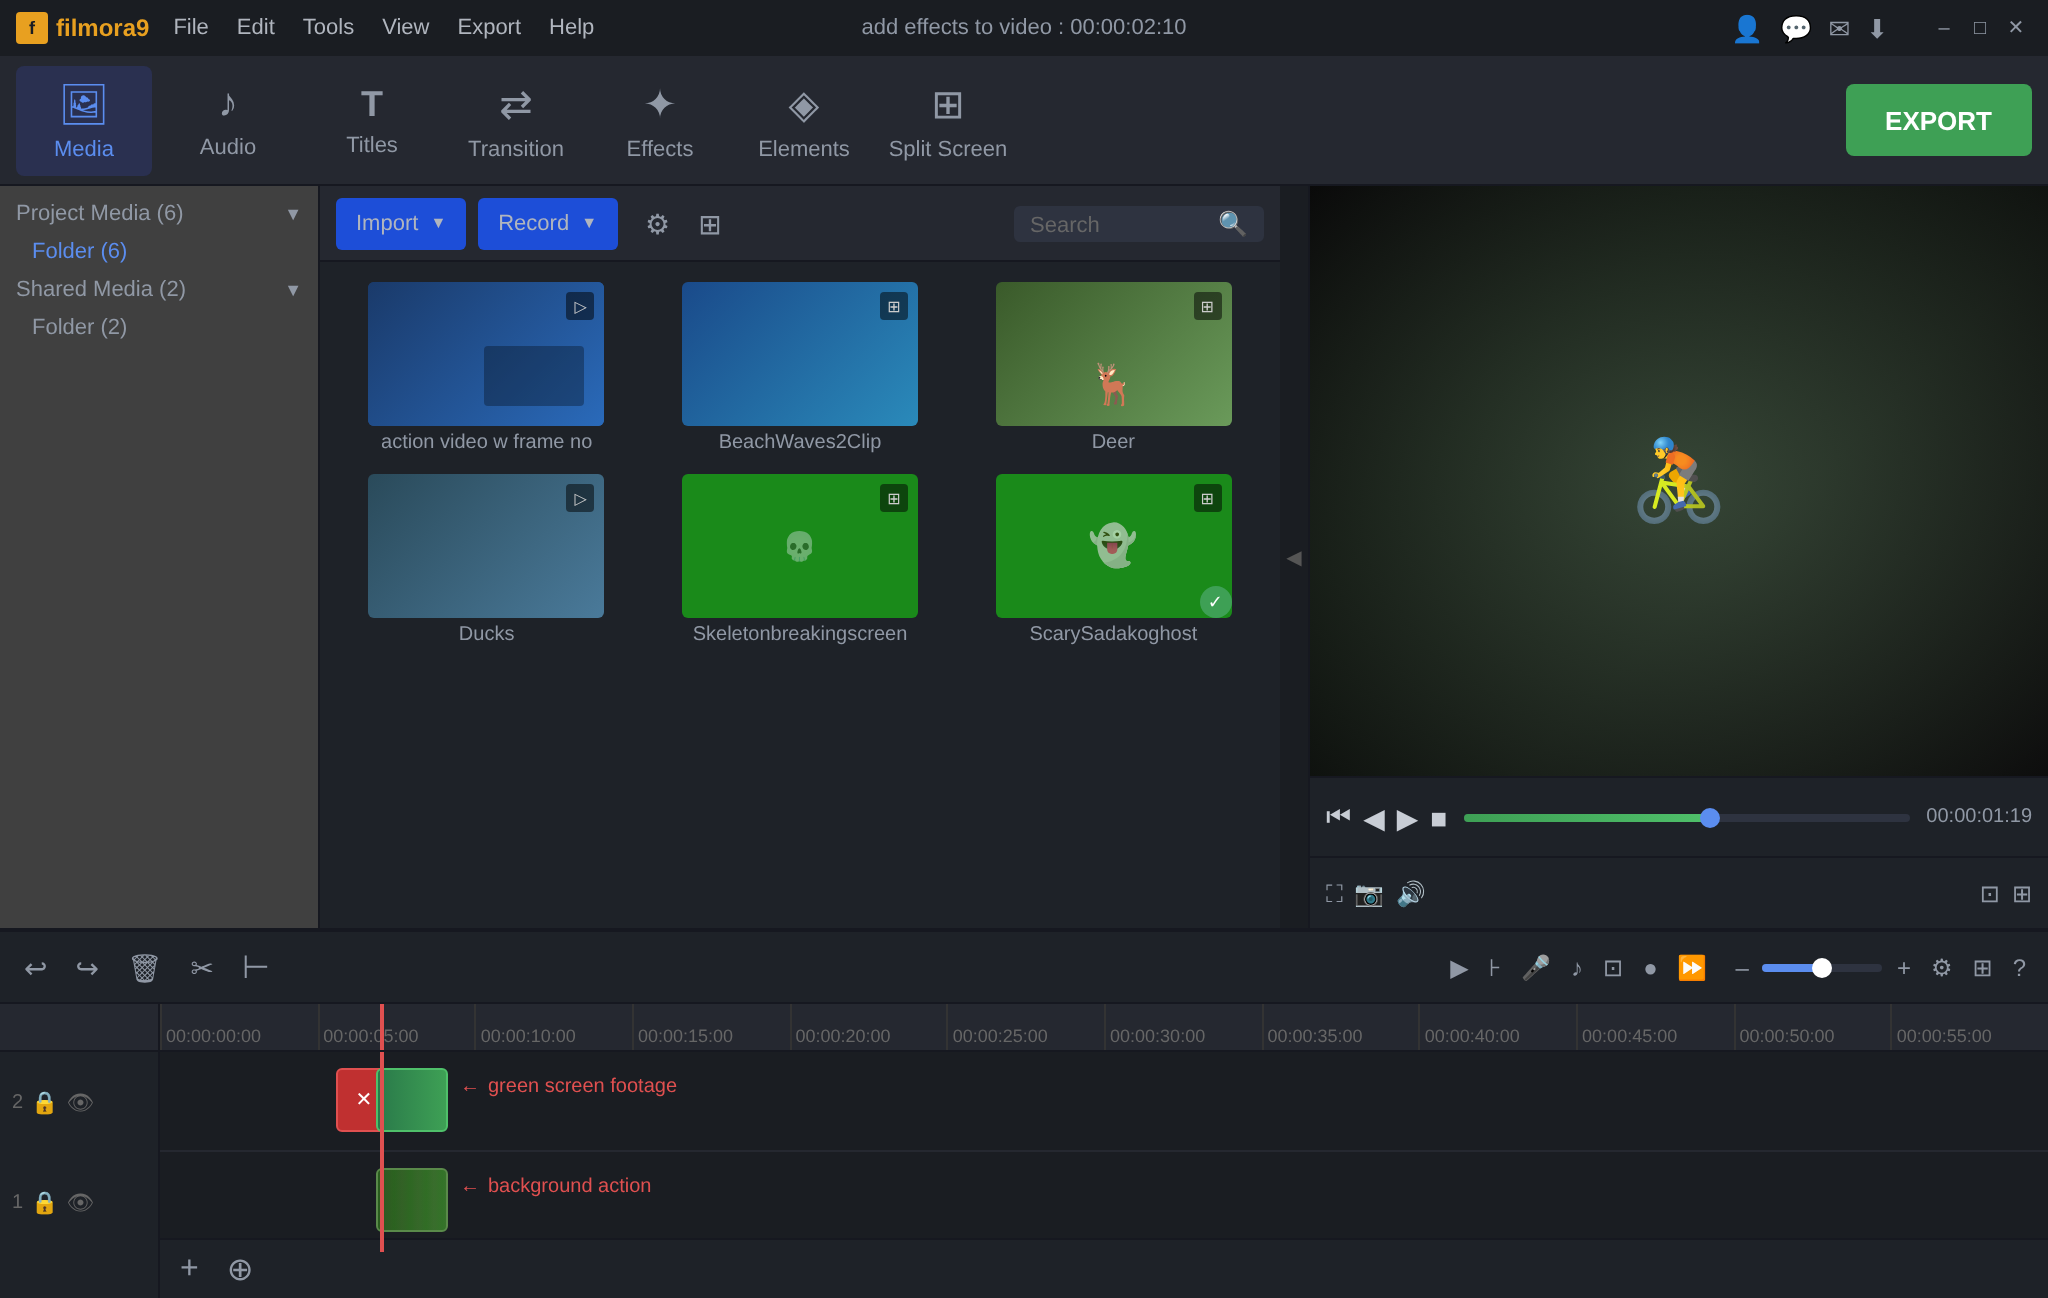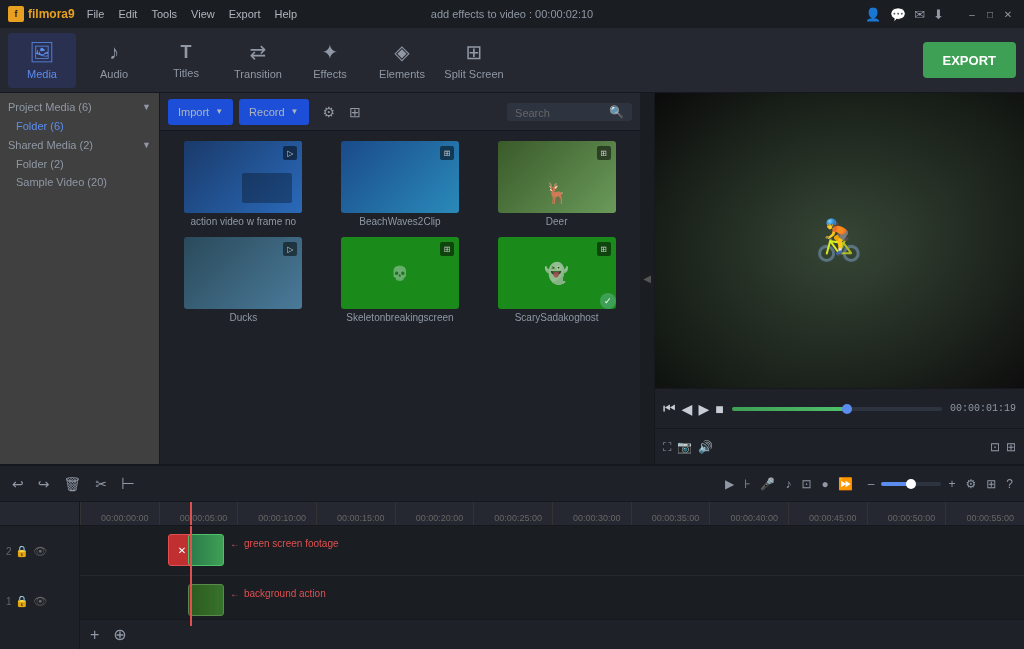--- a/index.html
+++ b/index.html
@@ -53,41 +53,41 @@
     
     #preview { width: 370px; background: #1a1d22; border-left: 1px solid #161820; display: flex; flex-direction: column; }
     #preview-video { flex: 1; background: #000; position: relative; overflow: hidden; }
     #preview-controls { height: 40px; background: #1e2228; display: flex; align-items: center; justify-content: space-between; padding: 0 8px; border-top: 1px solid #161820; }
     #preview-playback { display: flex; align-items: center; gap: 6px; }
     .play-btn-sm { background: none; border: none; color: #c8cdd5; cursor: pointer; font-size: 14px; }
     #preview-progress { flex: 1; margin: 0 8px; }
     #progress-track { height: 4px; background: #2e3340; border-radius: 2px; position: relative; }
     #progress-fill { height: 100%; background: linear-gradient(to right, #3ea055, #4fc06a); border-radius: 2px; width: 55%; }
     #progress-thumb { width: 10px; height: 10px; background: #5b8def; border-radius: 50%; position: absolute; top: -3px; left: 55%; transform: translateX(-50%); }
-    #preview-time { color: #9098a5; font-size: 10px; white-space: nowrap; font-family: Liberation Mono, monospace; }
+    #preview-time { color: #9098a5; font-size: 10px; white-space: nowrap; }
     #preview-bottom { height: 36px; background: #1e2228; display: flex; align-items: center; justify-content: space-between; padding: 0 8px; border-top: 1px solid #161820; }
     #preview-bottom-left { display: flex; gap: 6px; }
     #preview-bottom-right { display: flex; gap: 6px; }
     .pb-btn { background: none; border: none; color: #9098a5; cursor: pointer; font-size: 12px; }
 
     
     #collapse-arrow { width: 14px; background: #1a1d22; display: flex; align-items: center; justify-content: center; cursor: pointer; color: #555; font-size: 10px; }
 
     
     #bottom-panel { height: 185px; background: #1a1d22; border-top: 2px solid #161820; display: flex; flex-direction: column; }
     #timeline-toolbar { height: 36px; background: #1e2228; display: flex; align-items: center; padding: 0 8px; gap: 6px; border-bottom: 1px solid #161820; }
     .tl-btn { background: none; border: none; color: #9098a5; cursor: pointer; font-size: 14px; padding: 2px 4px; }
     #timeline-right-toolbar { margin-left: auto; display: flex; align-items: center; gap: 4px; }
     .tl-btn-sm { background: none; border: none; color: #9098a5; cursor: pointer; font-size: 12px; padding: 2px 3px; }
 
     #timeline-content { flex: 1; display: flex; }
     #timeline-main { flex: 1; position: relative; overflow: hidden; }
     #time-ruler { height: 24px; background: #252830; border-bottom: 1px solid #161820; position: relative; overflow: hidden; }
     #time-ruler-marks { display: flex; height: 100%; }
-    .time-mark { flex: 1; border-left: 1px solid #333; display: flex; align-items: flex-end; padding-bottom: 2px; padding-left: 20px; color: #666; font-size: 9px; min-width: 60px; }
+    .time-mark { flex: 1; border-left: 1px solid #333; display: flex; align-items: flex-end; padding-bottom: 2px; padding-left: 2px; color: #666; font-size: 9px; min-width: 60px; }
     #tracks-area { position: relative; }
     .track-row { height: 50px; display: flex; align-items: center; border-bottom: 1px solid #252830; position: relative; }
     .track-label-cell { width: 80px; min-width: 80px; background: #1e2228; height: 100%; display: flex; align-items: center; justify-content: flex-end; padding-right: 6px; gap: 4px; border-right: 1px solid #161820; }
     .track-icon-btn { background: none; border: none; color: #666; cursor: pointer; font-size: 11px; }
     .track-lane { flex: 1; height: 100%; background: #1a1d22; position: relative; }
 
     
     .thumb-action { background: linear-gradient(135deg, #1a3a6a, #2a6aba); }
     .thumb-beach { background: linear-gradient(135deg, #1a4a8a, #2a8aba); }
     .thumb-deer { background: linear-gradient(135deg, #3a5a2a, #6a9a5a); }
@@ -169,21 +169,20 @@
       <span>Project Media (6)</span>
       <span class="chevron">▼</span>
     </div>
     <div class="panel-subitem">Folder (6)</div>
 
     <div class="panel-group-header">
       <span>Shared Media (2)</span>
       <span class="chevron">▼</span>
     </div>
     <div class="panel-item-plain">Folder (2)</div>
-    <div class="panel-item-plain">Sample Video (20)</div>
   </div>
 
   <div id="media-area">
 
     <div id="media-toolbar">
       <button class="media-btn">
         <span>Import</span>
         <span class="dropdown-arrow">▼</span>
       </button>
       <button class="media-btn">

